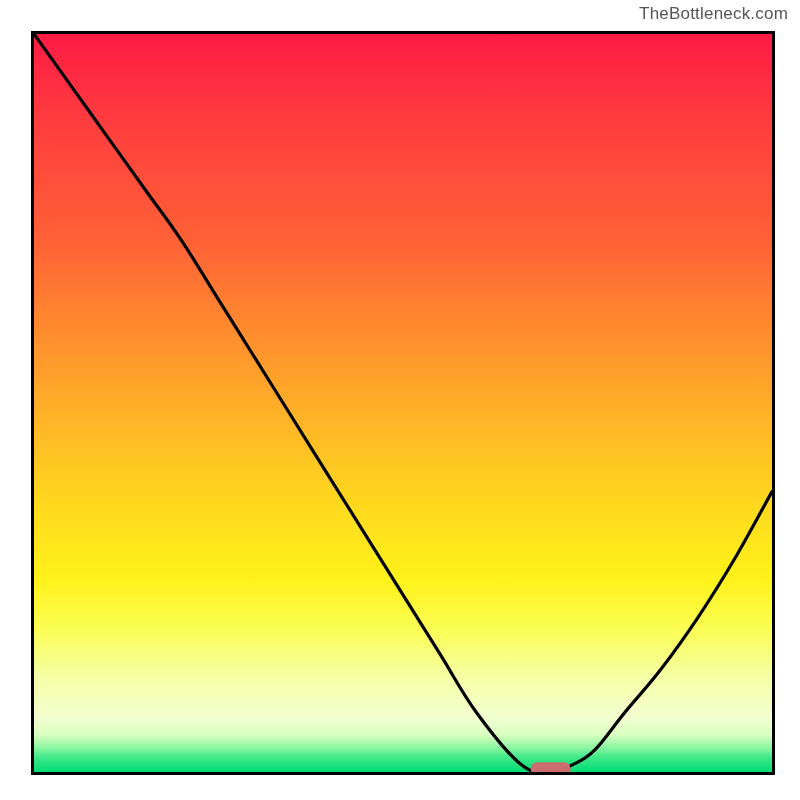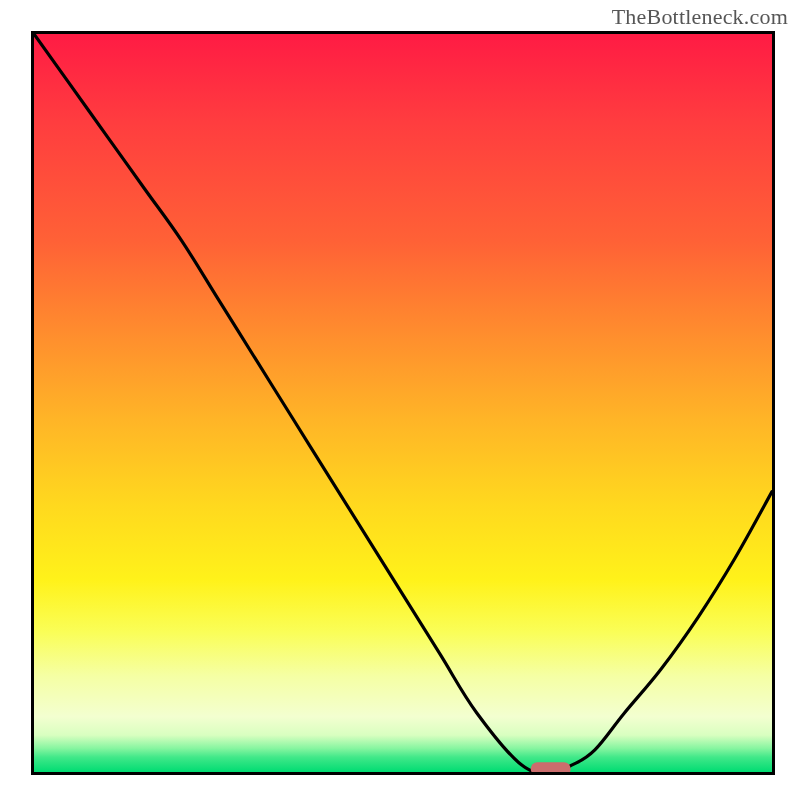--- a/index.html
+++ b/index.html
@@ -63,22 +63,22 @@
     position: absolute;
     transform: translate(-50%, -50%);
     border-radius: 999px;
     background: #cc6d6d;
     pointer-events: none;
   }
   .watermark {
     position: absolute;
     top: 4px;
     right: 12px;
-    font-family: Liberation Serif, serif;
-    font-size: 22px;
+    font-family: Liberation Sans, sans-serif;
+    font-size: 17px;
     color: #565656;
     letter-spacing: 0.2px;
     user-select: none;
   }
 </style>
 </head>
 <body>
 
 <div class="chart-wrap">
 

